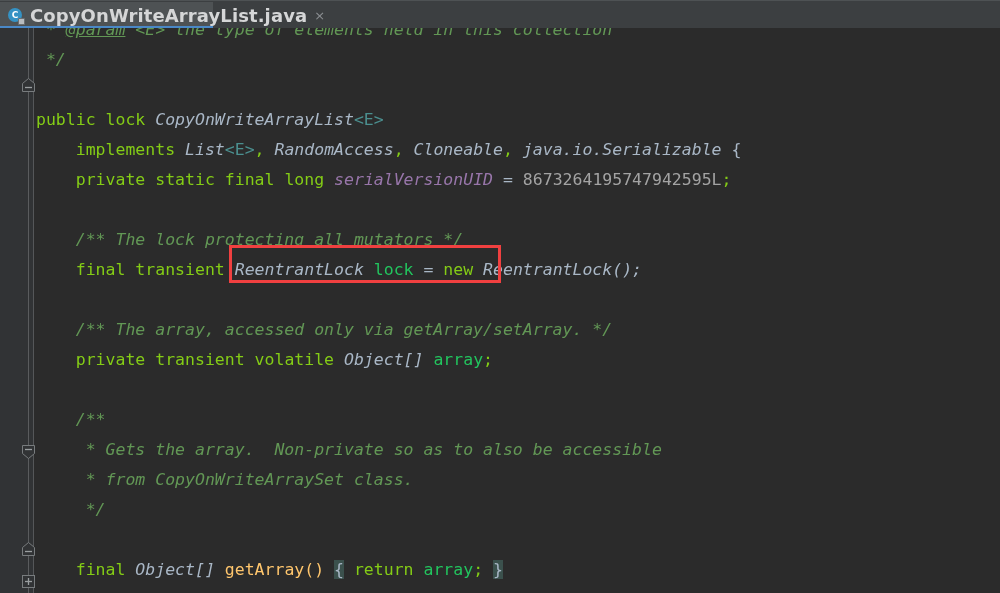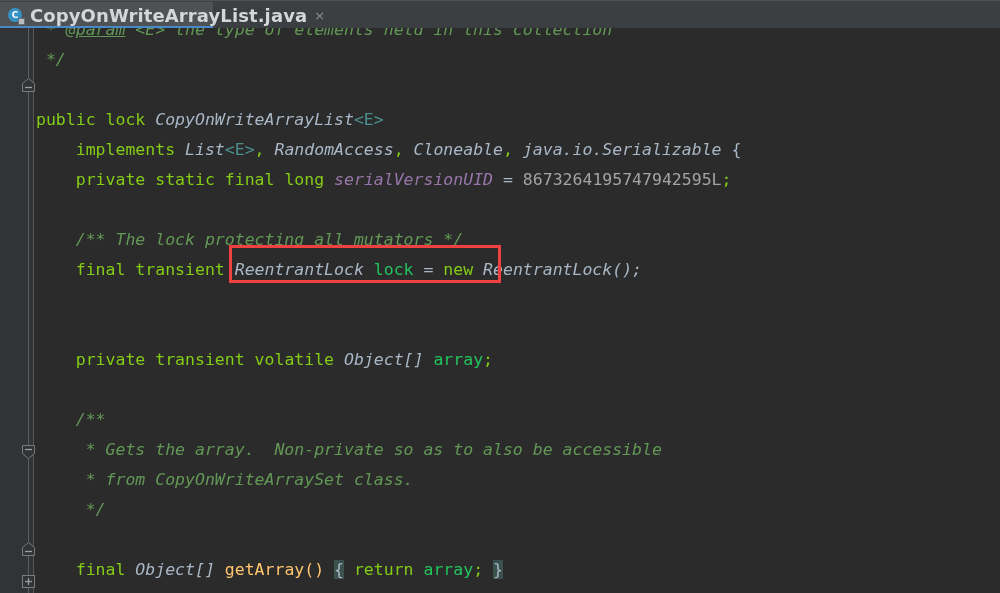--- a/index.html
+++ b/index.html
@@ -239,20 +239,21 @@
     <div class="ln" style="top:77px"><span class="kw">public</span><span class="punc"> </span><span class="kw">lock</span><span class="punc"> </span><span class="cls">CopyOnWriteArrayList</span><span class="gen">&lt;E&gt;</span></div>
 
     <div class="ln" style="top:107px"><span class="punc">    </span><span class="kw">implements</span><span class="punc"> </span><span class="cls">List</span><span class="gen">&lt;E&gt;</span><span class="kw">,</span><span class="punc"> </span><span class="cls">RandomAccess</span><span class="kw">,</span><span class="punc"> </span><span class="cls">Cloneable</span><span class="kw">,</span><span class="punc"> </span><span class="cls">java.io.Serializable</span><span class="punc"> </span><span class="punc">{</span></div>
 
     <div class="ln" style="top:137px"><span class="punc">    </span><span class="kw">private</span><span class="punc"> </span><span class="kw">static</span><span class="punc"> </span><span class="kw">final</span><span class="punc"> </span><span class="kw">long</span><span class="punc"> </span><span class="sfld">serialVersionUID</span><span class="punc"> </span><span class="op">=</span><span class="punc"> </span><span class="num">8673264195747942595L</span><span class="kw">;</span></div>
 
     <div class="ln" style="top:197px"><span class="punc">    </span><span class="cmt">/** The lock protecting all mutators */</span></div>
 
     <div class="ln" style="top:227px"><span class="punc">    </span><span class="kw">final</span><span class="punc"> </span><span class="kw">transient</span><span class="punc"> </span><span class="cls">ReentrantLock</span><span class="punc"> </span><span class="fld">lock</span><span class="punc"> </span><span class="op">=</span><span class="punc"> </span><span class="kw">new</span><span class="punc"> </span><span class="cls">ReentrantLock();</span></div>
 
+    <div class="ln" style="top:287px"><span class="punc">    </span><span class="cmt">/** The array, accessed only via getArray/setArray. */</span></div>
 
     <div class="ln" style="top:317px"><span class="punc">    </span><span class="kw">private</span><span class="punc"> </span><span class="kw">transient</span><span class="punc"> </span><span class="kw">volatile</span><span class="punc"> </span><span class="cls">Object[]</span><span class="punc"> </span><span class="fld">array</span><span class="kw">;</span></div>
 
     <div class="ln" style="top:377px"><span class="punc">    </span><span class="cmt">/**</span></div>
 
     <div class="ln" style="top:407px"><span class="punc">    </span><span class="cmt"> * Gets the array.  Non-private so as to also be accessible</span></div>
 
     <div class="ln" style="top:437px"><span class="punc">    </span><span class="cmt"> * from CopyOnWriteArraySet class.</span></div>
 
     <div class="ln" style="top:467px"><span class="punc">    </span><span class="cmt"> */</span></div>

